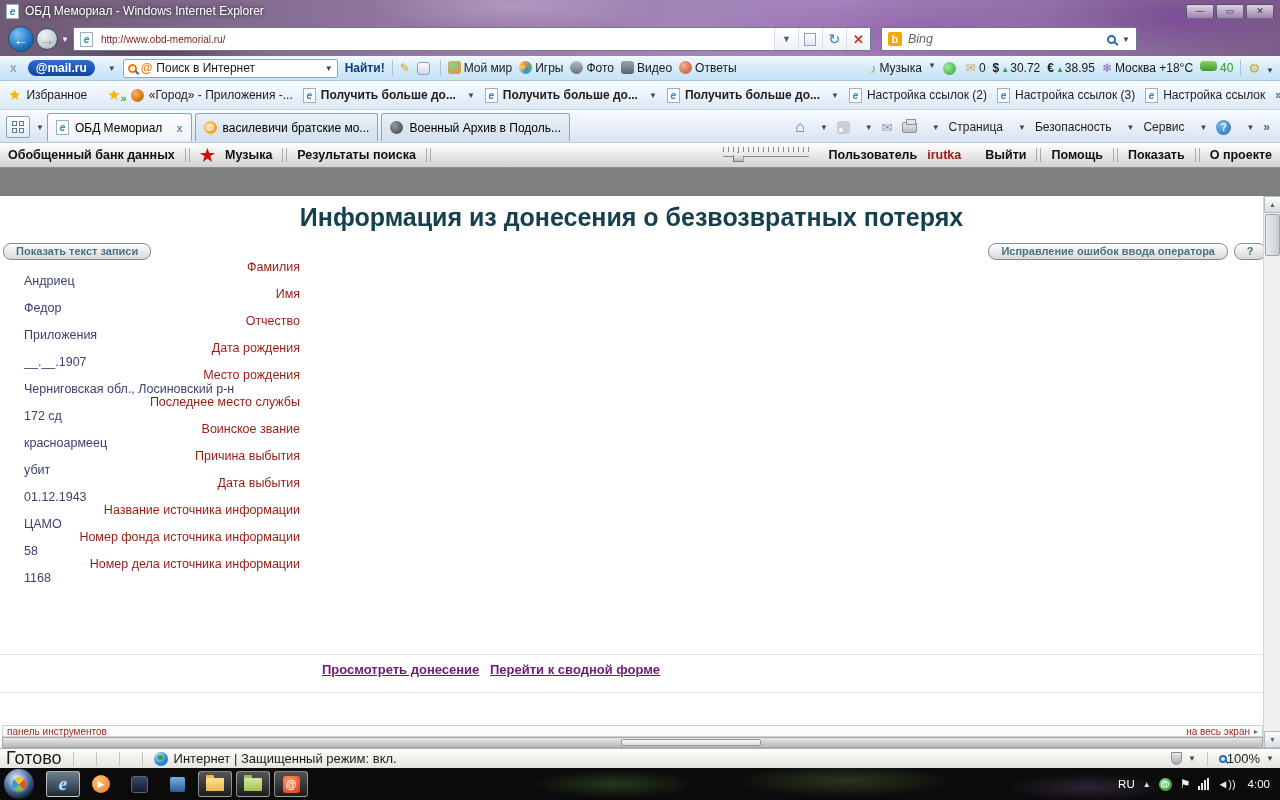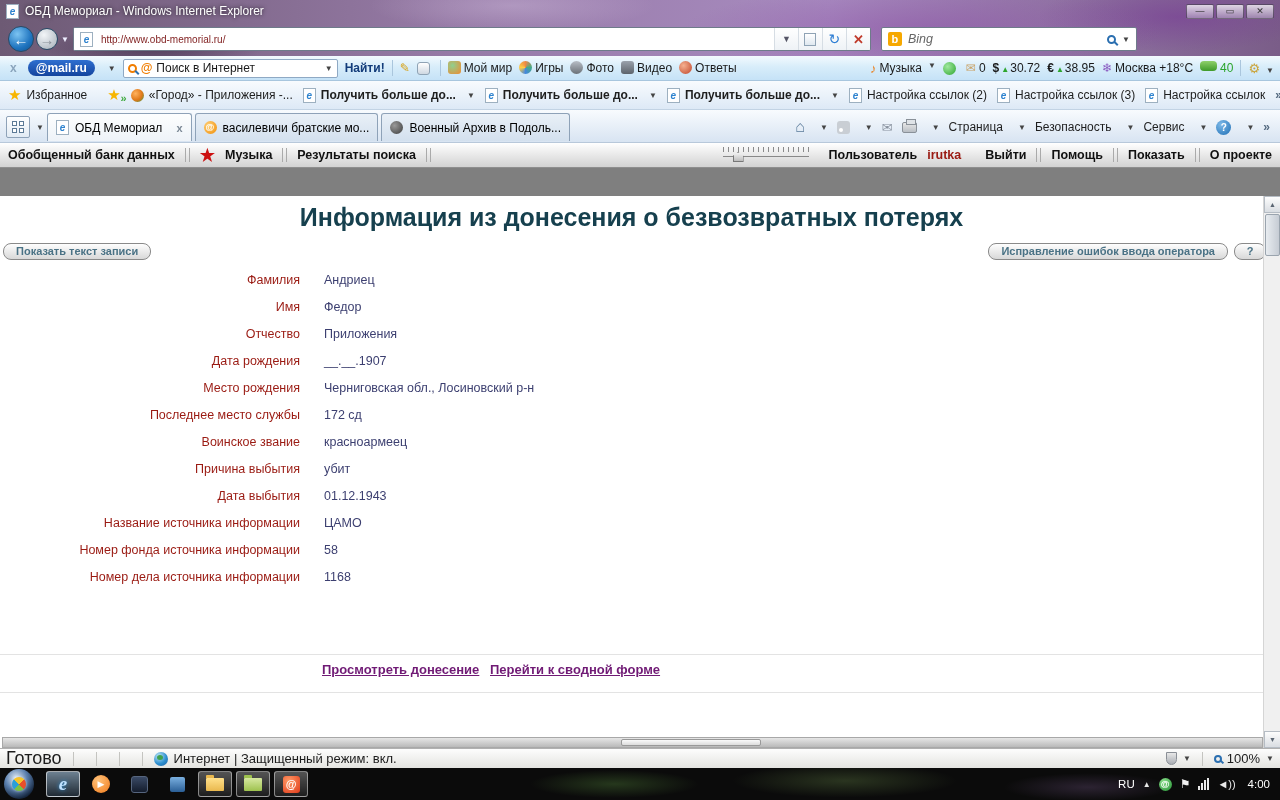--- a/index.html
+++ b/index.html
@@ -97,21 +97,21 @@
   .slider .thumb { position:absolute; left:10px; top:5px; width:11px; height:10px; border:1px solid #777; background:linear-gradient(#f2f2f2,#bcbcbc); clip-path:polygon(50% 0,100% 40%,100% 100%,0 100%,0 40%); }
   .username { color:#9a1a12; }
 
   
   #grayband { top:168px; height:28px; background:#7f7f7f; }
   #content { position:absolute; top:196px; left:0; width:1280px; height:552px; background:#fff; }
   .page-title { position:absolute; top:7px; left:0; right:17px; text-align:center; font-size:25px; font-weight:bold; color:#16404e; }
   .btn { position:absolute; height:17px; padding:1px 12px; border:1px solid #8a8a8a; border-radius:8px;
     background:linear-gradient(#fefefe,#d8d8d8); color:#4a7285; font-weight:bold; font-size:11px; line-height:13px; text-align:center; }
   .fields { position:absolute; top:64px; left:0; right:17px; }
-  .frow { display:flex; height:27px; align-items:flex-end; }
+  .frow { display:flex; height:27px; align-items:flex-start;flex-direction:column; }
   .flabel { width:300px; text-align:right; color:#9a1a12; font-size:12.5px; }
   .fvalue { margin-left:24px; color:#3c3f70; font-size:12.5px; }
   .hline { position:absolute; left:0; right:17px; border-top:1px solid #e3e3e3; }
   .doclink { position:absolute; top:466px; font-size:13px; font-weight:bold; color:#701a75; text-decoration:underline; }
   .bottomstrip { position:absolute; left:2px; right:17px; top:529px; height:12px; background:#fcfcfc; border:1px solid #d0d0d0; display:flex; align-items:center; font-size:10px; color:#a22b22; padding:0 4px; }
   .hscroll { position:absolute; left:2px; right:17px; top:541px; height:11px; background:linear-gradient(#e6e6e6,#b9b9b9); border:1px solid #a8a8a8; }
   .hthumb { position:absolute; left:618px; width:140px; top:1px; bottom:1px; background:linear-gradient(#fafafa,#dcdcdc); border:1px solid #999; border-radius:2px; }
   .vscroll { position:absolute; right:0; top:0; width:17px; height:552px; background:#f0f0f0; border-left:1px solid #d5d5d5; }
   .varrow { position:absolute; left:0; width:17px; height:17px; background:linear-gradient(#fdfdfd,#d9dde2); border:1px solid #b5bcc4; color:#5a6572; font-size:7px; text-align:center; line-height:16px; }
   .vthumb { position:absolute; left:1px; top:18px; width:15px; height:42px; background:linear-gradient(90deg,#e8ecf0,#c6ccd4); border:1px solid #9aa4ae; border-radius:2px; }
@@ -427,20 +427,25 @@
         <span class="flabel">Номер дела источника информации</span>
         <span class="fvalue">1168</span>
       </div>
   </div>
 
   <div class="hline" style="top:458px"></div>
   <a class="doclink" style="left:322px">Просмотреть донесение</a>
   <a class="doclink" style="left:490px">Перейти к сводной форме</a>
   <div class="hline" style="top:496px"></div>
 
+  <div class="bottomstrip">
+    <span>панель инструментов</span>
+    <span style="margin-left:auto">на весь экран</span>
+    <span style="color:#667;margin-left:4px;font-size:8px">▸</span>
+  </div>
   <div class="hscroll">
       <span class="hthumb"></span>
     </div>
 
   <div class="vscroll">
     <span class="varrow" style="top:0">▲</span>
     <span class="vthumb"></span>
     <span class="varrow" style="bottom:0">▼</span>
   </div>
 </div>
@@ -452,21 +457,21 @@
   <span class="sdiv"></span>
   <span class="sdiv"></span>
   <span class="sdiv"></span>
   <span class="globe"></span>
   <span style="font-size:13px">Интернет | Защищенный режим: вкл.</span>
   <span style="flex:1"></span>
   <span class="shield"></span>
   <span class="drop">▼</span>
   <span class="sdiv"></span>
   <span class="zoommag"></span>
-  <span style="margin-left:5px;font-size:13px">100%</span>
+  <span style="font-size:13px">100%</span>
   <span class="drop">▼</span>
 </div>
 
 <div id="taskbar" class="row">
   <span class="orb">
       <span class="orbflag"></span>
     </span>
   <span class="tbtn activeapp">
       <span class="ie-e">e</span>
     </span>

